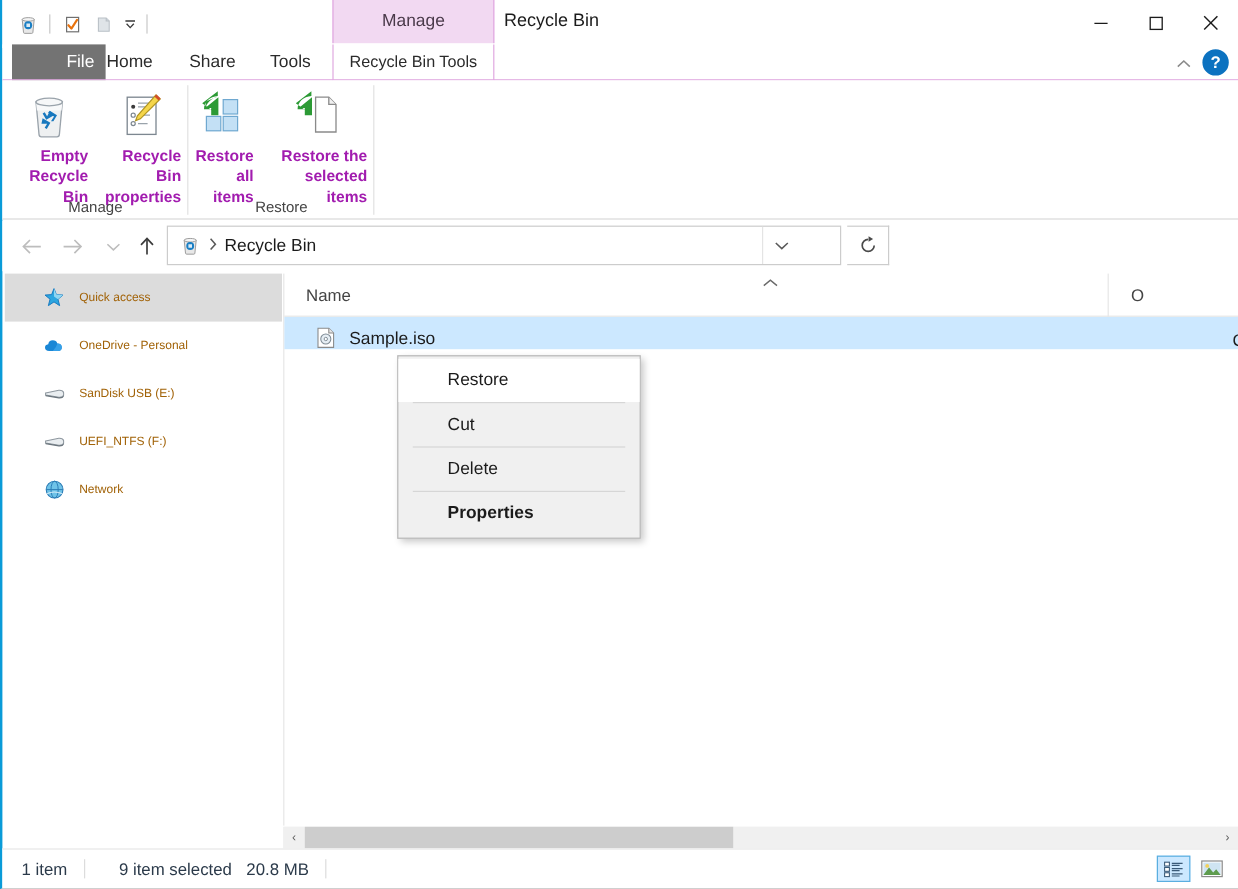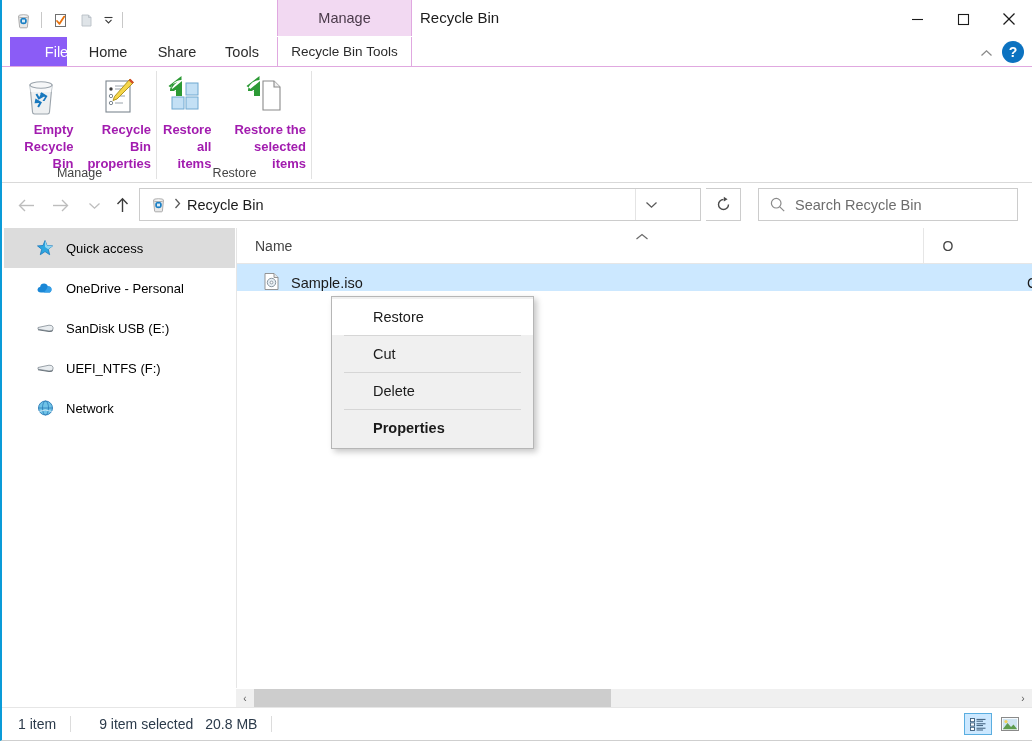--- a/index.html
+++ b/index.html
@@ -64,21 +64,21 @@
   .tabstrip {
     position: absolute; top: 37px; left: 0; right: 0; height: 30px;
     background: #ffffff;
   }
   .tab {
     position: absolute; top: 0; height: 30px;
     display: flex; align-items: center; justify-content: center;
     font-size: 14.5px; color: #2b2b2b;
   }
   .tab.file {
-    left: 8px; width: 57px; background: #8b5cf6; color: #ffffff; padding-left: 36px;
+    left: 8px; width: 78px; background: #737373; color: #ffffff; padding-left: 36px;
   }
   .tab.home  { left: 77px;  width: 58px; }
   .tab.share { left: 145px; width: 60px; }
   .tab.view  { left: 215px; width: 50px; }
   .tab.active {
     left: 275px; width: 135px;
     border-left: 1px solid #e0a8e0;
     border-right: 1px solid #e0a8e0;
     border-bottom: 1px solid #ffffff;
     background: #ffffff;
@@ -178,21 +178,21 @@
   .search-ph { font-size: 14.5px; color: #6d6d6d; }
 
   
   .navpane {
     position: absolute; left: 2px; top: 228px;
     width: 231px; height: 478px;
     background: #ffffff;
   }
   .np-item {
     height: 40px; display: flex; align-items: center;
-    padding-left: 32px; font-size: 13px; color: #000000;
+    padding-left: 32px; font-size: 10px; color: #a16207;
   }
   .np-item.selected { background: #dcdcdc; }
   .np-icon { width: 28px; display: flex; align-items: center; justify-content: flex-start; }
   .np-label { margin-left: 2px; }
 
   
   .listarea {
     position: absolute; left: 234px; top: 228px;
     right: 0; height: 460px;
     background: #ffffff;
@@ -487,29 +487,20 @@
     </span>
   </div>
 
   <div class="refresh-btn">
     <svg width="17" height="17" viewBox="0 0 17 17">
       <path d="M13.5 8.5 A5 5 0 1 1 8.5 3.5" fill="none" stroke="#4a4a4a" stroke-width="1.4"></path>
       <path d="M8.8 0.8 L8.8 5.4 L12.6 3.2 Z" fill="#4a4a4a"></path>
     </svg>
   </div>
 
-  <div class="searchbox">
-    <span class="search-icon">
-      <svg width="17" height="17" viewBox="0 0 17 17">
-        <circle cx="7.2" cy="7.2" r="4.8" fill="none" stroke="#8a8a8a" stroke-width="1.2"></circle>
-        <line x1="10.8" y1="10.8" x2="15.2" y2="15.2" stroke="#8a8a8a" stroke-width="1.2"></line>
-      </svg>
-    </span>
-    <span class="search-ph">Search Recycle Bin</span>
-  </div>
 
   <div class="navpane">
 
     <div class="np-item selected">
       <span class="np-icon">
         <svg width="18" height="18" viewBox="0 0 18 18">
           <path d="M9 1.5 L11 6.5 L16.5 6.9 L12.3 10.3 L13.7 15.7 L9 12.6 L4.3 15.7 L5.7 10.3 L1.5 6.9 L7 6.5 Z" fill="#2ca6e0" stroke="#1878be" stroke-width="0.8"></path>
           <path d="M9 1.5 L11 6.5 L16.5 6.9 L12.3 10.3 L9 8 Z" fill="#8fd6f2"></path>
         </svg>
       </span>

